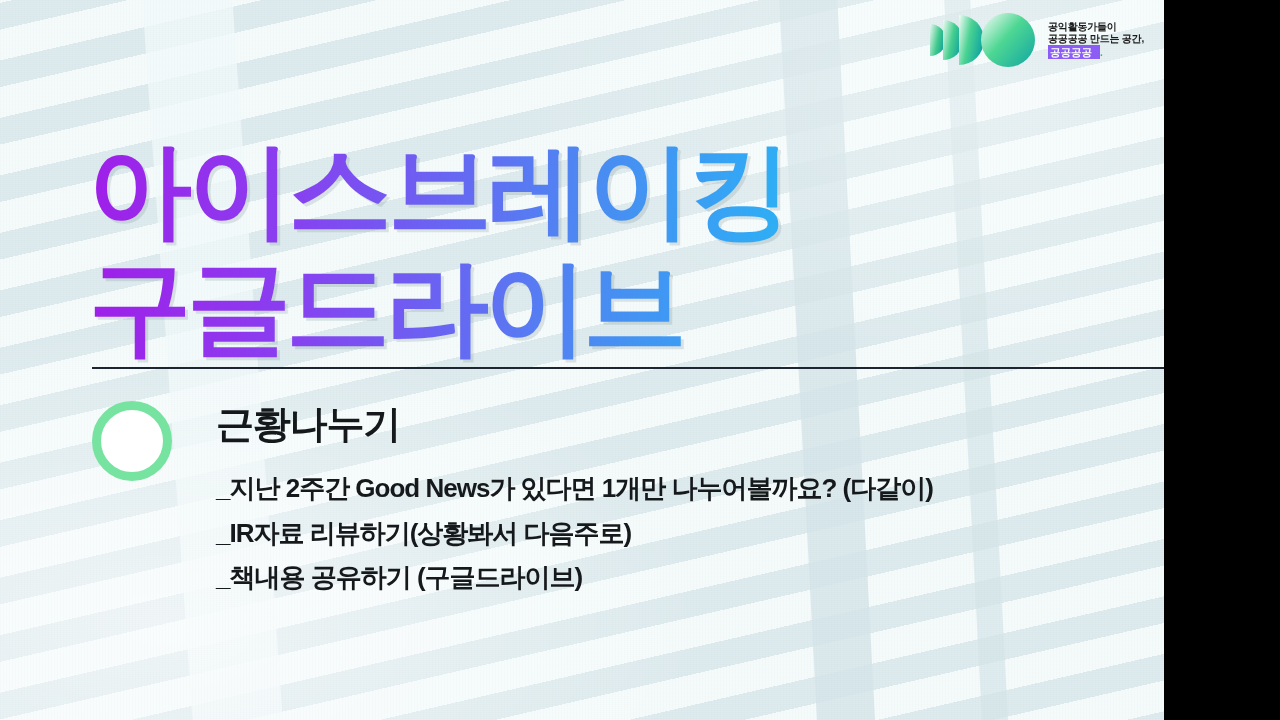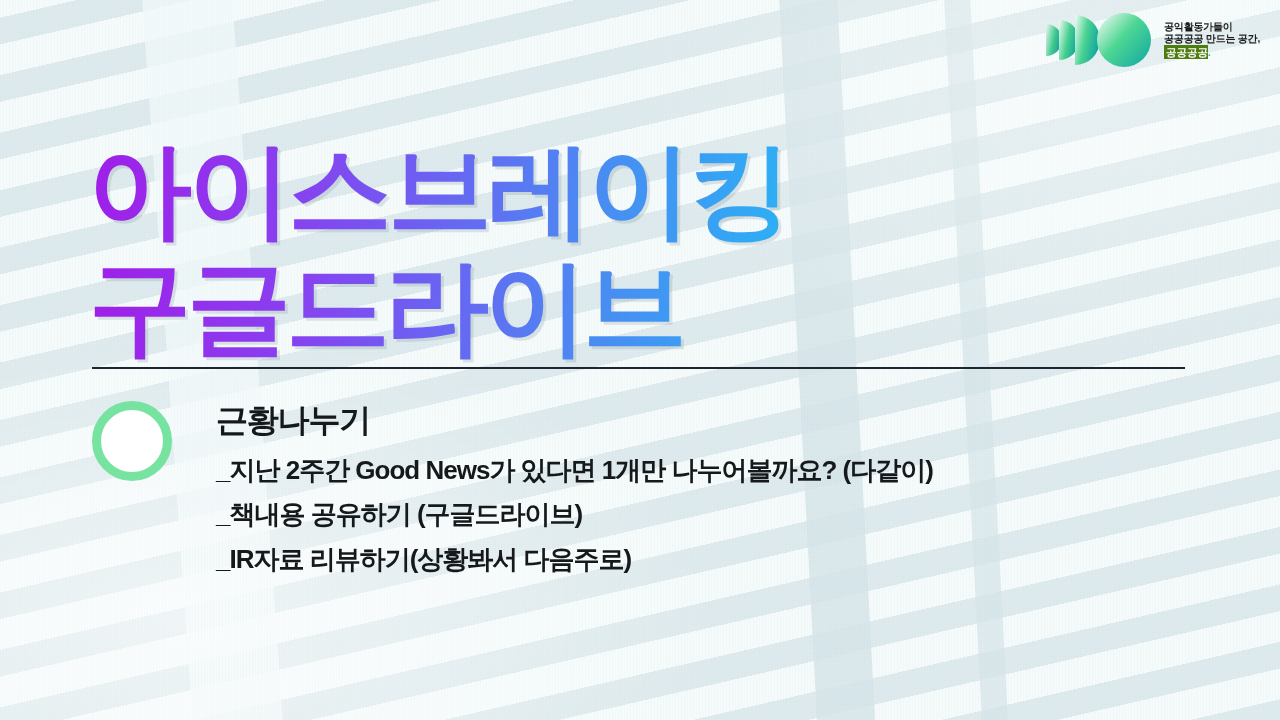--- a/index.html
+++ b/index.html
@@ -3,21 +3,21 @@
 <meta charset="utf-8">
 <title>아이스브레이킹 친밀감형성하기</title>
 <style>
   html, body {
     margin: 0;
     padding: 0;
     background: #000;
   }
   #slide {
     position: relative;
-    width: 1280px;
+    width: 1164px;
     height: 720px;
     overflow: hidden;
     background-color: #dce9eb;
     font-family: "Liberation Sans", "DejaVu Sans", sans-serif;
     -webkit-font-smoothing: antialiased;
   }
 
   
   .bg-base {
     position: absolute;
@@ -109,23 +109,23 @@
   .logo-text {
     line-height: 1.22;
     color: #1c1c1c;
     font-size: 10px;
     font-weight: 700;
     letter-spacing: -0.2px;
     white-space: nowrap;
   }
   .logo-text .brand {
     display: inline-block;
-    background: #4d7c0f;
+    background: #8b5cf6;
     color: #fff;
-    padding: 1px 0 0 2px;
+    padding: 1px 8px 0 2px;
     font-size: 10.5px;
     font-weight: 700;
     letter-spacing: 0px;
   }
   .logo-text .brand-dot {
     color: #21c47a;
     font-weight: 700;
   }
 
   
@@ -175,26 +175,26 @@
     box-sizing: border-box;
   }
 
   .body-block {
     position: absolute;
     left: 216px;
     top: 402px;
     width: 1010px;
   }
   .body-heading {
-    font-size: 32px;
+    font-size: 38px;
     font-weight: 700;
     color: #15191c;
     letter-spacing: -1.2px;
     line-height: 1.18;
-    margin: 0 0 8px 0;
+    margin: 0 0 19px 0;
     white-space: nowrap;
   }
   .body-list {
     list-style: none;
     margin: 0;
     padding: 0;
   }
   .body-list li {
     font-size: 26px;
     font-weight: 600;
@@ -259,18 +259,18 @@
   </h1>
 
   <div class="divider"></div>
 
   <div class="bullet-marker"></div>
 
   <div class="body-block">
     <div class="body-heading">근황나누기</div>
     <ul class="body-list">
       <li>_지난 2주간 Good News가 있다면 1개만 나누어볼까요? (다같이)</li>
+      <li>_IR자료 리뷰하기(상황봐서 다음주로)</li>
       <li>_책내용 공유하기 (구글드라이브)</li>
-      <li>_IR자료 리뷰하기(상황봐서 다음주로)</li>
     </ul>
   </div>
 
 </div>
 
 </body></html>

